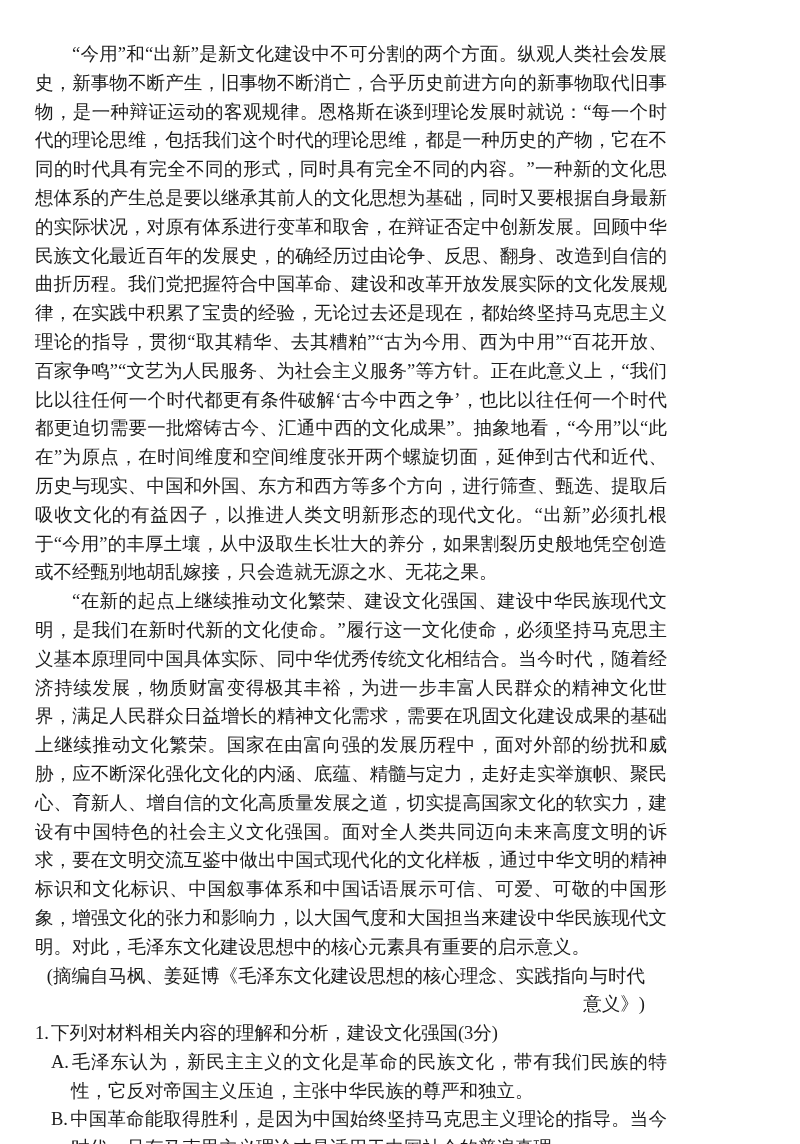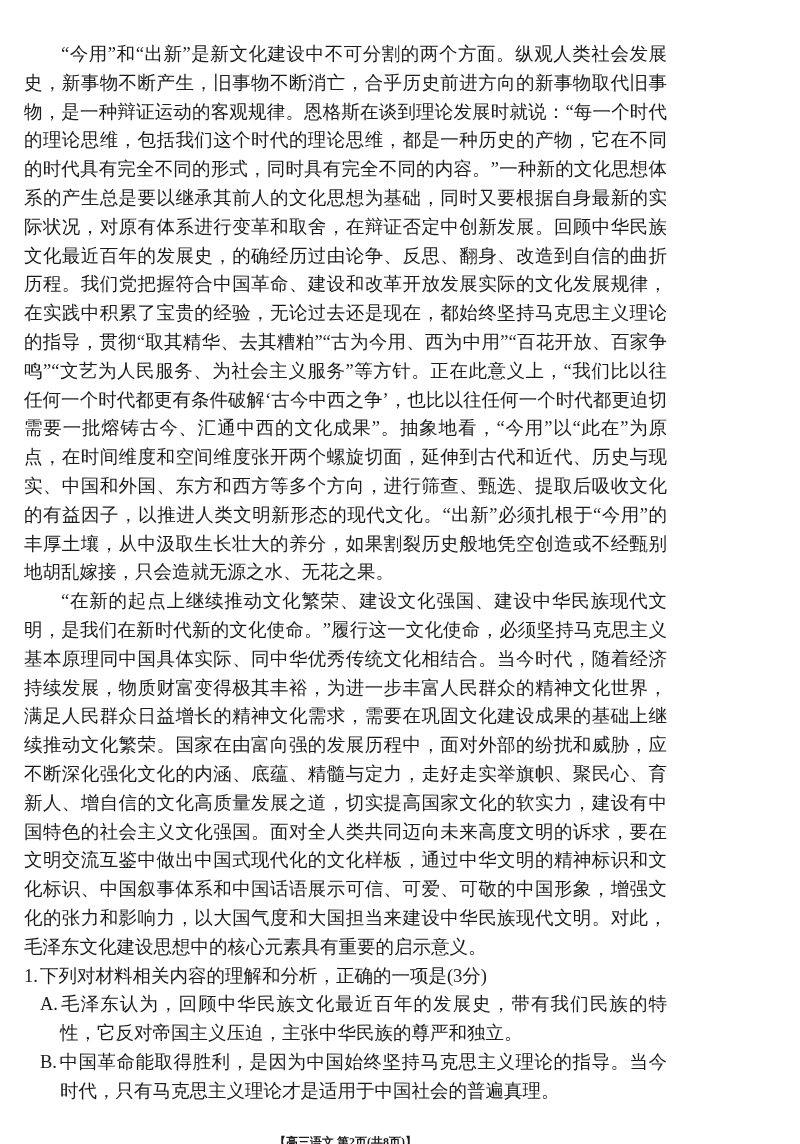--- a/index.html
+++ b/index.html
@@ -5,21 +5,21 @@
   html, body {
     margin: 0;
     padding: 0;
     background: #ffffff;
   }
   .page {
     position: relative;
     width: 697px;
     height: 1144px;
     box-sizing: border-box;
-    padding: 40px 30px 0 24px;
+    padding: 40px 30px 0 35px;
     background: #ffffff;
     color: #1c1c1c;
     font-family: "Liberation Serif", "DejaVu Serif", serif;
     font-size: 18.5px;
     line-height: 28.8px;
     overflow: hidden;
   }
   .para {
     margin: 0;
     text-align: justify;
@@ -59,25 +59,26 @@
 </style>
 </head>
 <body>
 
 <div class="page">
 
   <p class="para">“今用”和“出新”是新文化建设中不可分割的两个方面。纵观人类社会发展史，新事物不断产生，旧事物不断消亡，合乎历史前进方向的新事物取代旧事物，是一种辩证运动的客观规律。恩格斯在谈到理论发展时就说：“每一个时代的理论思维，包括我们这个时代的理论思维，都是一种历史的产物，它在不同的时代具有完全不同的形式，同时具有完全不同的内容。”一种新的文化思想体系的产生总是要以继承其前人的文化思想为基础，同时又要根据自身最新的实际状况，对原有体系进行变革和取舍，在辩证否定中创新发展。回顾中华民族文化最近百年的发展史，的确经历过由论争、反思、翻身、改造到自信的曲折历程。我们党把握符合中国革命、建设和改革开放发展实际的文化发展规律，在实践中积累了宝贵的经验，无论过去还是现在，都始终坚持马克思主义理论的指导，贯彻“取其精华、去其糟粕”“古为今用、西为中用”“百花开放、百家争鸣”“文艺为人民服务、为社会主义服务”等方针。正在此意义上，“我们比以往任何一个时代都更有条件破解‘古今中西之争’，也比以往任何一个时代都更迫切需要一批熔铸古今、汇通中西的文化成果”。抽象地看，“今用”以“此在”为原点，在时间维度和空间维度张开两个螺旋切面，延伸到古代和近代、历史与现实、中国和外国、东方和西方等多个方向，进行筛查、甄选、提取后吸收文化的有益因子，以推进人类文明新形态的现代文化。“出新”必须扎根于“今用”的丰厚土壤，从中汲取生长壮大的养分，如果割裂历史般地凭空创造或不经甄别地胡乱嫁接，只会造就无源之水、无花之果。</p>
 
   <p class="para">“在新的起点上继续推动文化繁荣、建设文化强国、建设中华民族现代文明，是我们在新时代新的文化使命。”履行这一文化使命，必须坚持马克思主义基本原理同中国具体实际、同中华优秀传统文化相结合。当今时代，随着经济持续发展，物质财富变得极其丰裕，为进一步丰富人民群众的精神文化世界，满足人民群众日益增长的精神文化需求，需要在巩固文化建设成果的基础上继续推动文化繁荣。国家在由富向强的发展历程中，面对外部的纷扰和威胁，应不断深化强化文化的内涵、底蕴、精髓与定力，走好走实举旗帜、聚民心、育新人、增自信的文化高质量发展之道，切实提高国家文化的软实力，建设有中国特色的社会主义文化强国。面对全人类共同迈向未来高度文明的诉求，要在文明交流互鉴中做出中国式现代化的文化样板，通过中华文明的精神标识和文化标识、中国叙事体系和中国话语展示可信、可爱、可敬的中国形象，增强文化的张力和影响力，以大国气度和大国担当来建设中华民族现代文明。对此，毛泽东文化建设思想中的核心元素具有重要的启示意义。</p>
 
+  <p class="citation">(摘编自马枫、姜延博《毛泽东文化建设思想的核心理念、实践指向与时代意义》)</p>
 
   <div>
-    <p class="stem"><span class="q-num">1.</span><span>下列对材料相关内容的理解和分析，正确的一项是(3分)</span></p>
+    <p class="stem"><span class="q-num">1.</span><span>下列对材料相关内容的理解和分析，建设文化强国(3分)</span></p>
 
-    <p class="option"><span class="opt-label">A.</span><span>毛泽东认为，回顾中华民族文化最近百年的发展史，带有我们民族的特性，它反对帝国主义压迫，主张中华民族的尊严和独立。</span></p>
+    <p class="option"><span class="opt-label">A.</span><span>毛泽东认为，新民主主义的文化是革命的民族文化，带有我们民族的特性，它反对帝国主义压迫，主张中华民族的尊严和独立。</span></p>
 
     <p class="option"><span class="opt-label">B.</span><span>中国革命能取得胜利，是因为中国始终坚持马克思主义理论的指导。当今时代，只有马克思主义理论才是适用于中国社会的普遍真理。</span></p>
 
 
   </div>
 
   <div class="footer">【高三语文 第2页(共8页)】</div>
 
 </div>
 

